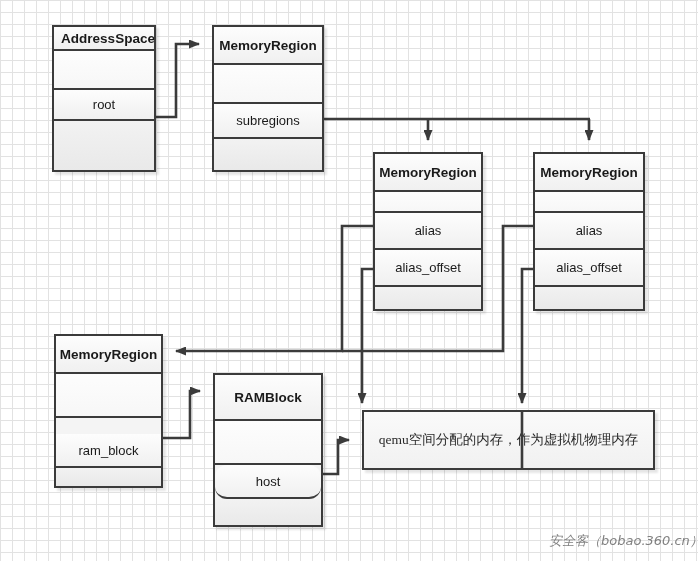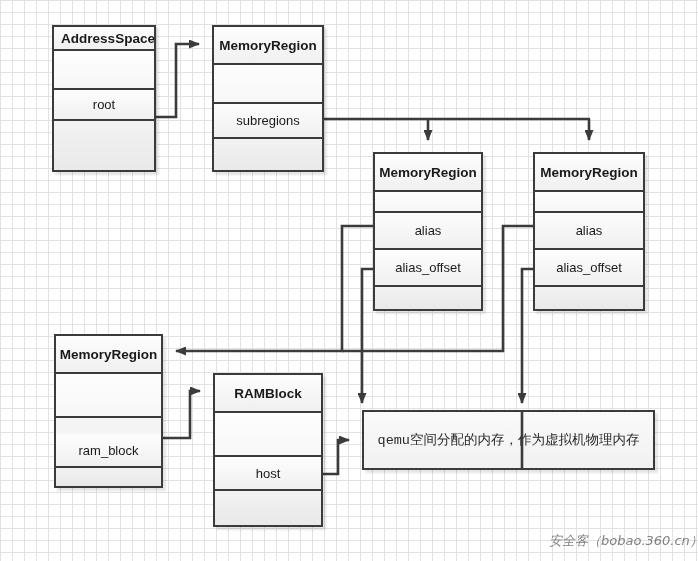--- a/index.html
+++ b/index.html
@@ -64,21 +64,21 @@
     box-sizing: border-box;
     border: 2px solid #3b3b3b;
     background: linear-gradient(to bottom, #fafafa 0%, #f1f1f1 100%);
     box-shadow: 3px 3px 2px rgba(0,0,0,0.10);
     display: flex;
     align-items: center;
     justify-content: center;
     font-size: 13.5px;
     color: #2a2a2a;
     z-index: 4;
-    font-family: Liberation Mono, monospace;
+    font-family: Liberation Serif, serif;
   }
 
   
   .lines { position: absolute; left: 0; top: 0; width: 698px; height: 561px; z-index: 2; }
   .lines.over { z-index: 5; }
 
   
   .watermark {
     position: absolute;
     font-size: 13px;
@@ -159,23 +159,23 @@
   </div>
 
   <div class="box" style="left:54px; top:334px; width:109px; height:154px;">
     <div class="row header" style="height:38px;">MemoryRegion</div>
     <div class="row blank" style="height:44px;"></div>
     <div class="row" style="height:34px;margin-top:16px;">ram_block</div>
     <div class="row" style="flex:1;"></div>
   </div>
 
   <div class="box" style="left:213px; top:373px; width:110px; height:154px;">
-    <div class="row header" style="height:38px;">RAMBlock</div>
+    <div class="row header" style="height:46px;">RAMBlock</div>
     <div class="row blank" style="height:44px;"></div>
-    <div class="row" style="height:34px;">host</div>
+    <div class="row" style="height:34px;border-radius:12px;">host</div>
     <div class="row" style="flex:1;"></div>
   </div>
 
   <div class="note" style="left:362px; top:410px; width:293px; height:60px;">
     <span>qemu空间分配的内存，作为虚拟机物理内存</span>
   </div>
 
   <svg class="lines over" viewBox="0 0 698 561" width="698" height="561" xmlns="http://www.w3.org/2000/svg">
     <g fill="none" stroke="#3b3b3b" stroke-width="2.6">
       <path d="M522,410 L522,470"></path>

